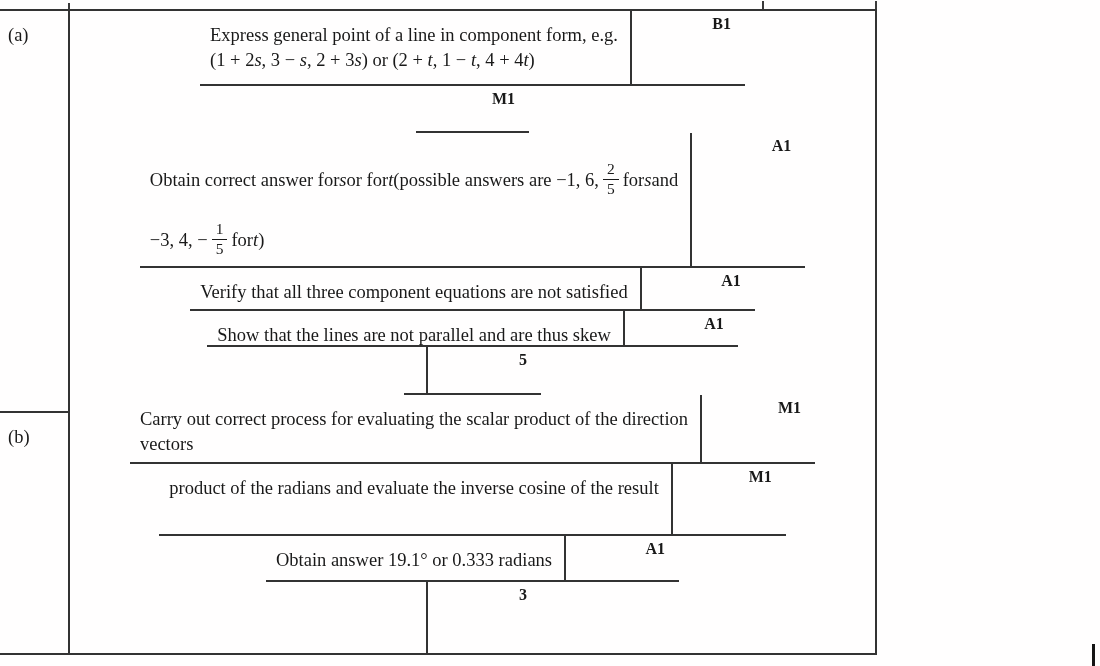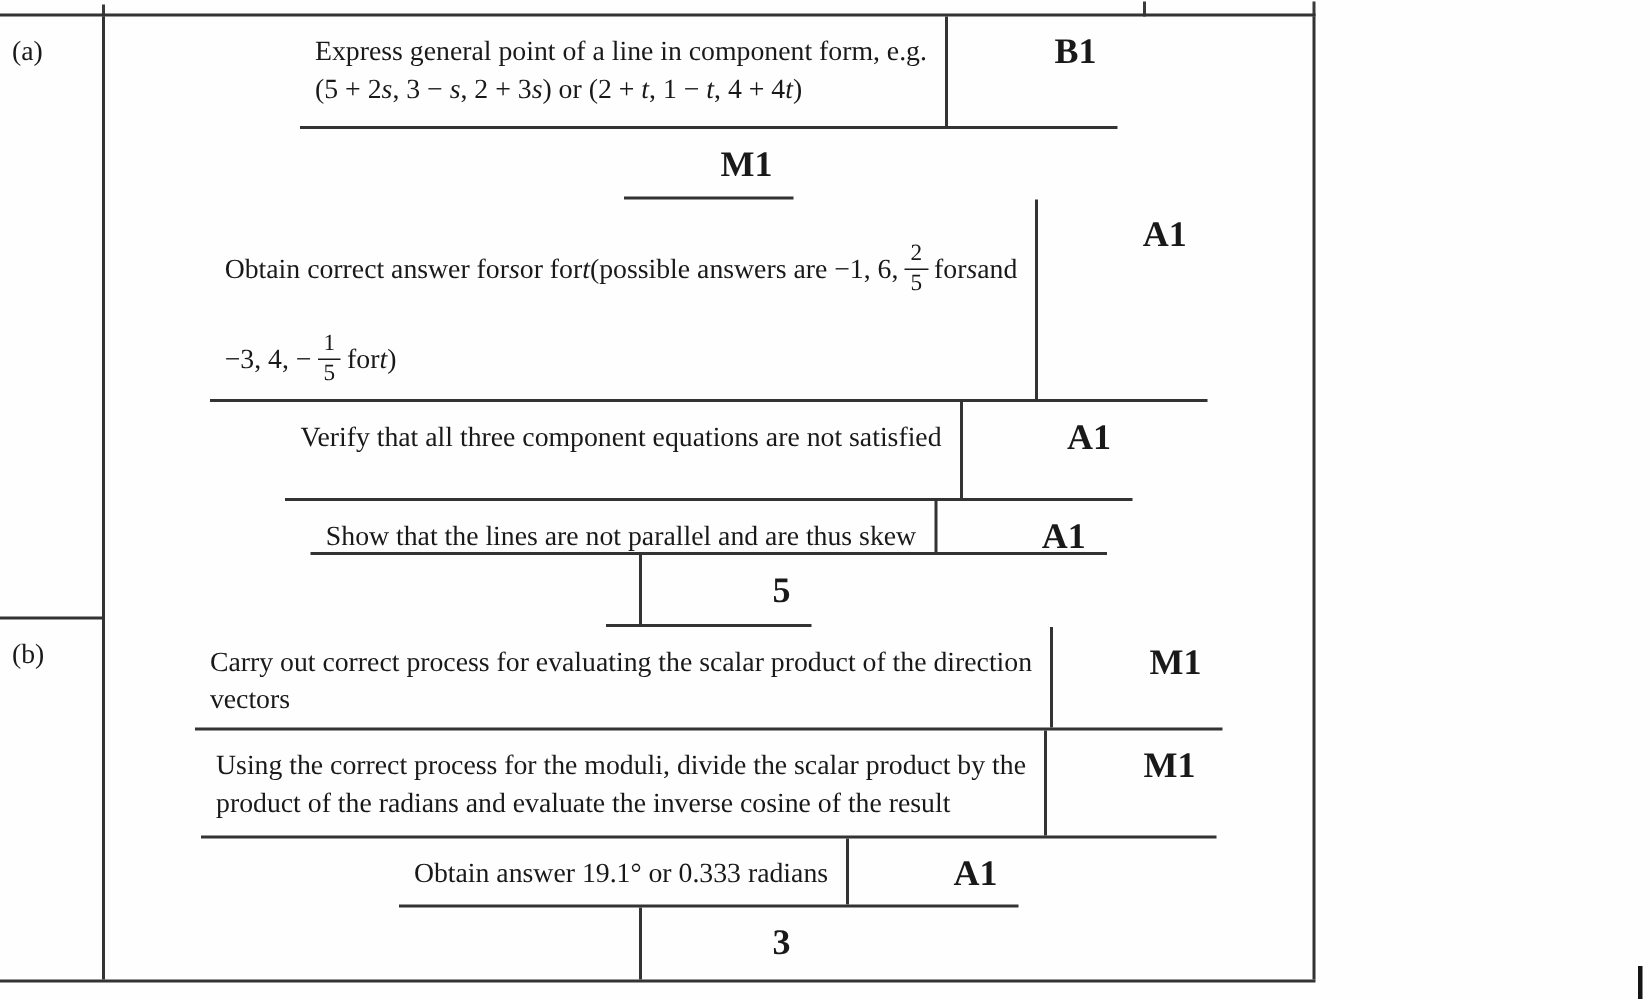--- a/index.html
+++ b/index.html
@@ -49,24 +49,24 @@
   .row:last-child { border-bottom: none; }
   .cell.content {
     flex: 1;
     border-right: 2px solid #333;
     padding: 12px 12px 0 10px;
     font-size: 18.5px;
     line-height: 25px;
   }
   .cell.mark {
     width: 113px;
-    padding: 12px 14px 0 0;
+    padding: 0 14px 0 0;
     text-align: right;
     font-weight: bold;
-    font-size: 24px;
+    font-size: 16px;
     line-height: 25px;
   }
   .v { font-style: italic; }
   .line { white-space: nowrap; }
 
   
   .row-tall .cell.content { padding-top: 17px; font-family: Liberation Serif, serif; }
   .row-tall .line { height: 60px; display: flex; align-items: center; }
 
   .frac {
@@ -109,21 +109,21 @@
       <div class="label-cell sec-b">
         <span>(b)</span>
       </div>
     </div>
 
     <div class="main-col">
 
       <div class="row" style="height:75px">
         <div class="cell content">
           <div class="line"><span>Express general point of a line in component form, e.g.</span></div>
-          <div class="line"><span>(5 + 2</span><span class="v">s</span><span>, 3 − </span><span class="v">s</span><span>, 2 + 3</span><span class="v">s</span><span>) or (2 + </span><span class="v">t</span><span>, 1 − </span><span class="v">t</span><span>, 4 + 4</span><span class="v">t</span><span>)</span></div>
+          <div class="line"><span>(1 + 2</span><span class="v">s</span><span>, 3 − </span><span class="v">s</span><span>, 2 + 3</span><span class="v">s</span><span>) or (2 + </span><span class="v">t</span><span>, 1 − </span><span class="v">t</span><span>, 4 + 4</span><span class="v">t</span><span>)</span></div>
         </div>
         <div class="cell mark">B1</div>
       </div>
 
       <div class="row" style="height:47px">
         <div class="cell mark">M1</div>
       </div>
 
       <div class="row row-tall" style="height:135px">
         <div class="cell content">
@@ -148,21 +148,21 @@
                 <span class="fd">5</span>
               </span>
               <span> for </span>
               <span class="v">t</span>
               <span> )</span>
             </div>
         </div>
         <div class="cell mark">A1</div>
       </div>
 
-      <div class="row" style="height:66px">
+      <div class="row" style="height:43px">
         <div class="cell content">
           <div class="line"><span>Verify that all three component equations are not satisfied</span></div>
         </div>
         <div class="cell mark">A1</div>
       </div>
 
       <div class="row" style="height:36px">
         <div class="cell content">
           <div class="line"><span>Show that the lines are not parallel and are thus skew</span></div>
         </div>
@@ -177,21 +177,20 @@
       <div class="row" style="height:69px">
         <div class="cell content">
           <div class="line"><span>Carry out correct process for evaluating the scalar product of the direction</span></div>
           <div class="line"><span>vectors</span></div>
         </div>
         <div class="cell mark">M1</div>
       </div>
 
       <div class="row" style="height:72px">
         <div class="cell content">
-          <div class="line"><span>Using the correct process for the moduli, divide the scalar product by the</span></div>
           <div class="line"><span>product of the radians and evaluate the inverse cosine of the result</span></div>
         </div>
         <div class="cell mark">M1</div>
       </div>
 
       <div class="row" style="height:46px">
         <div class="cell content">
           <div class="line"><span>Obtain answer 19.1° or 0.333 radians</span></div>
         </div>
         <div class="cell mark">A1</div>

